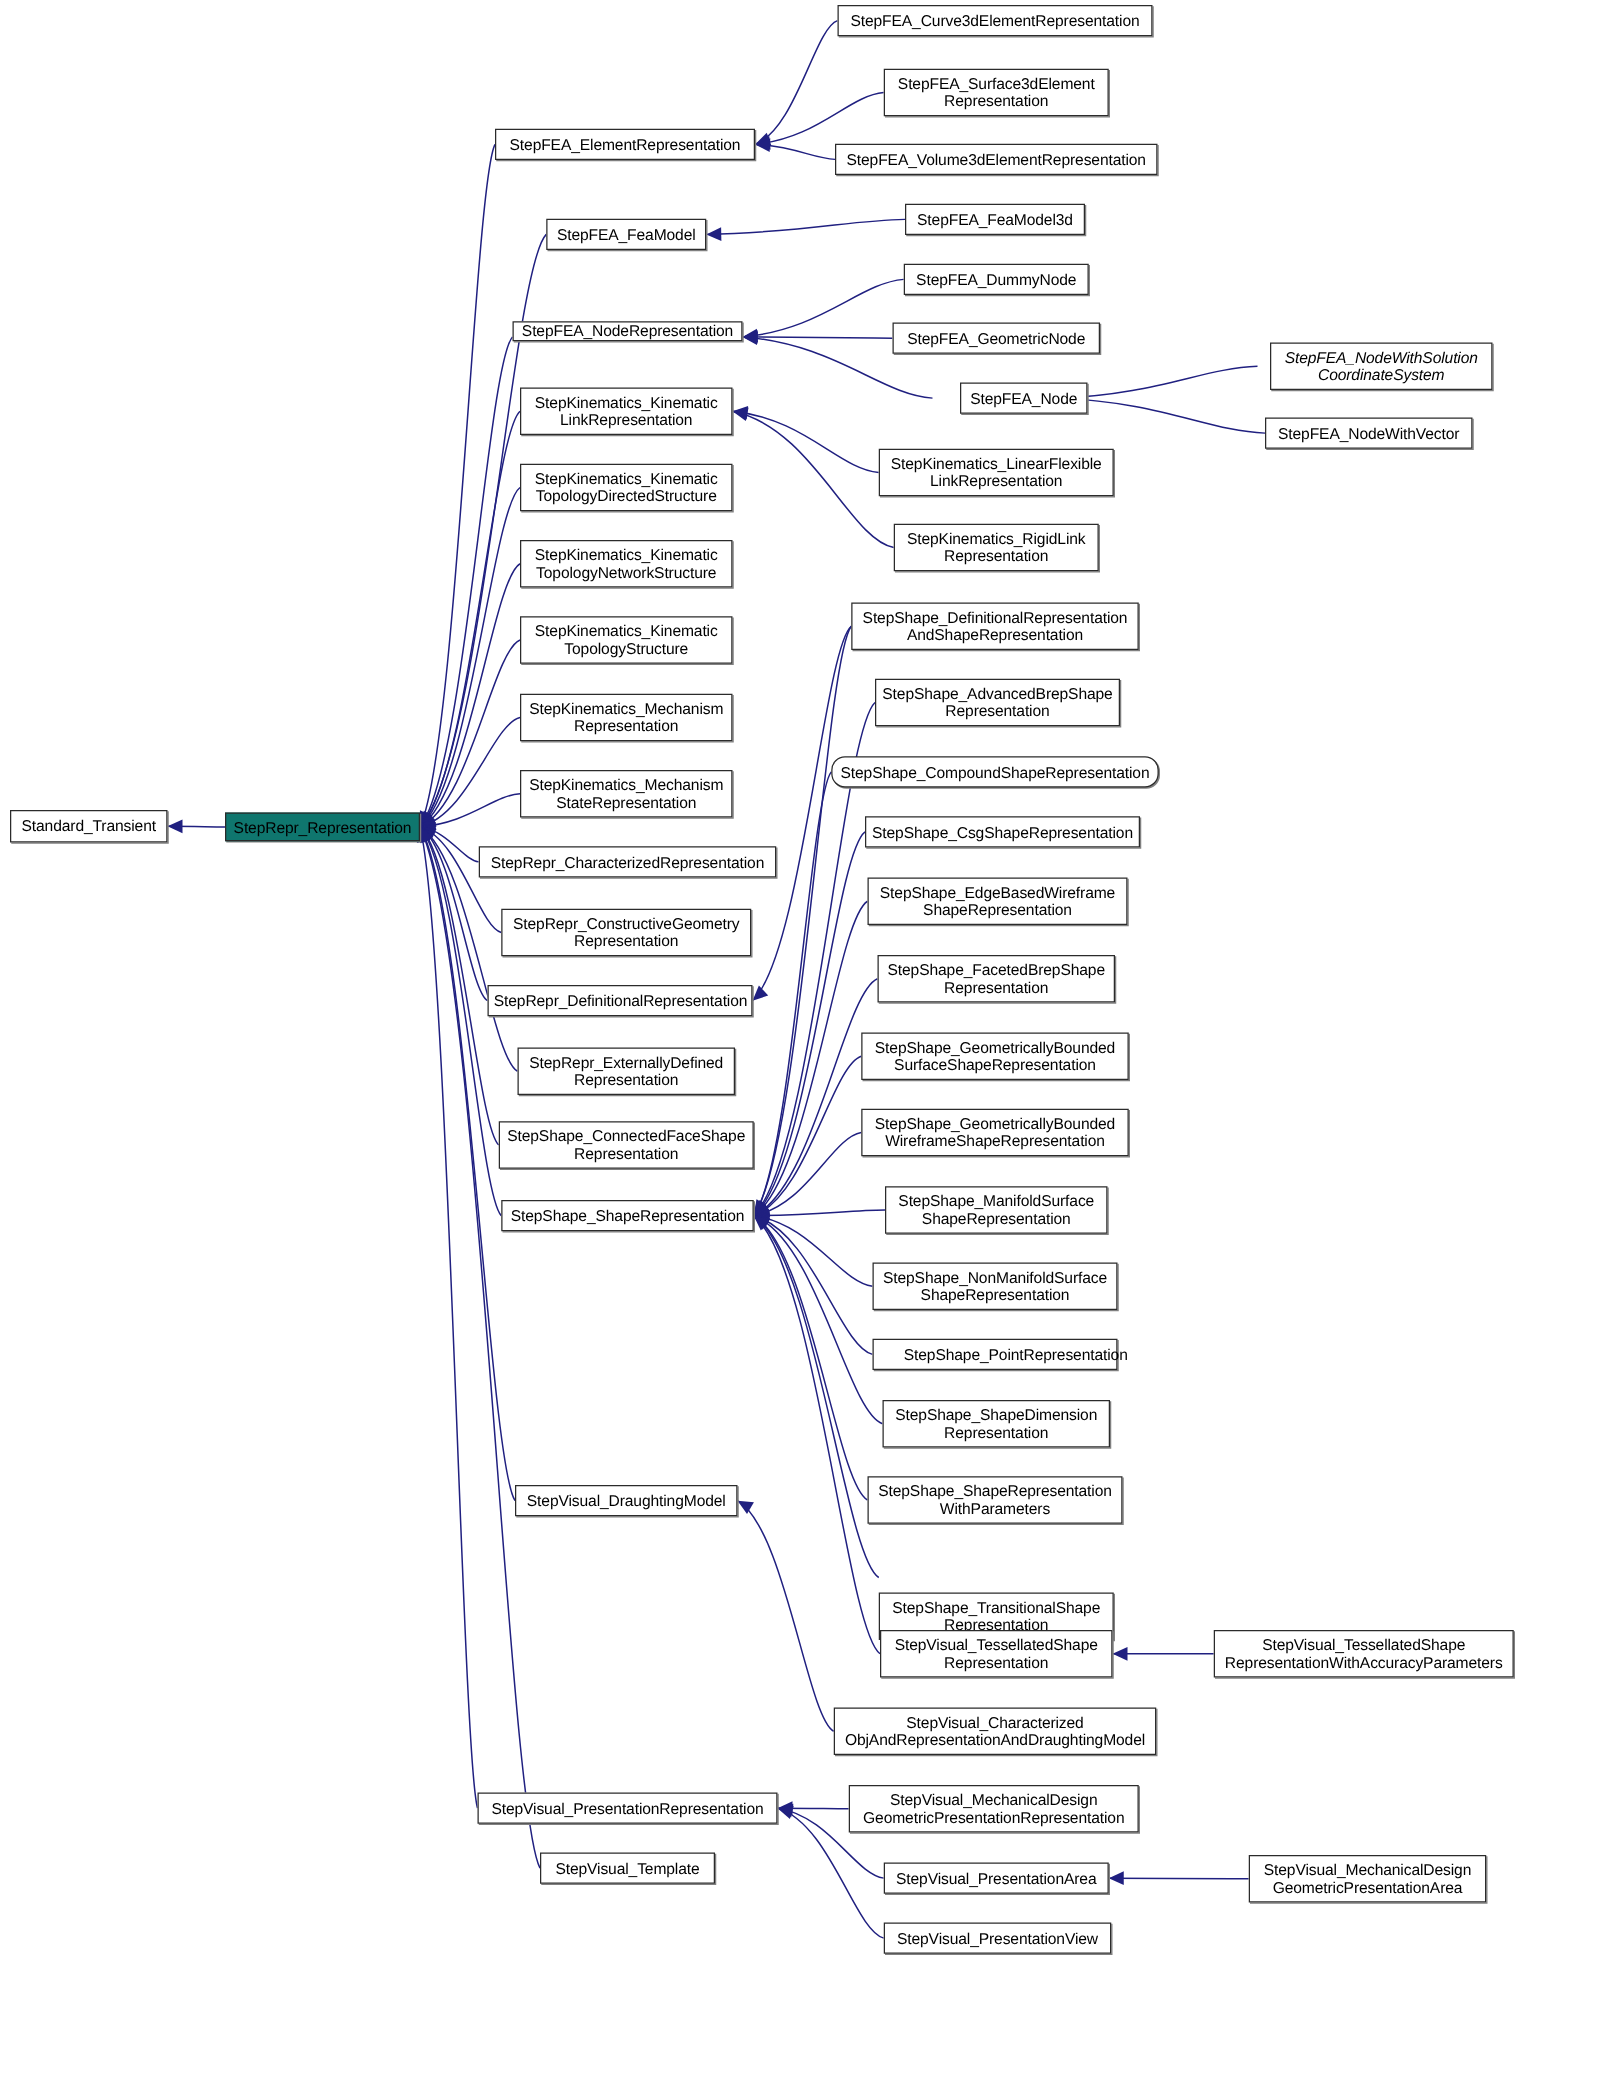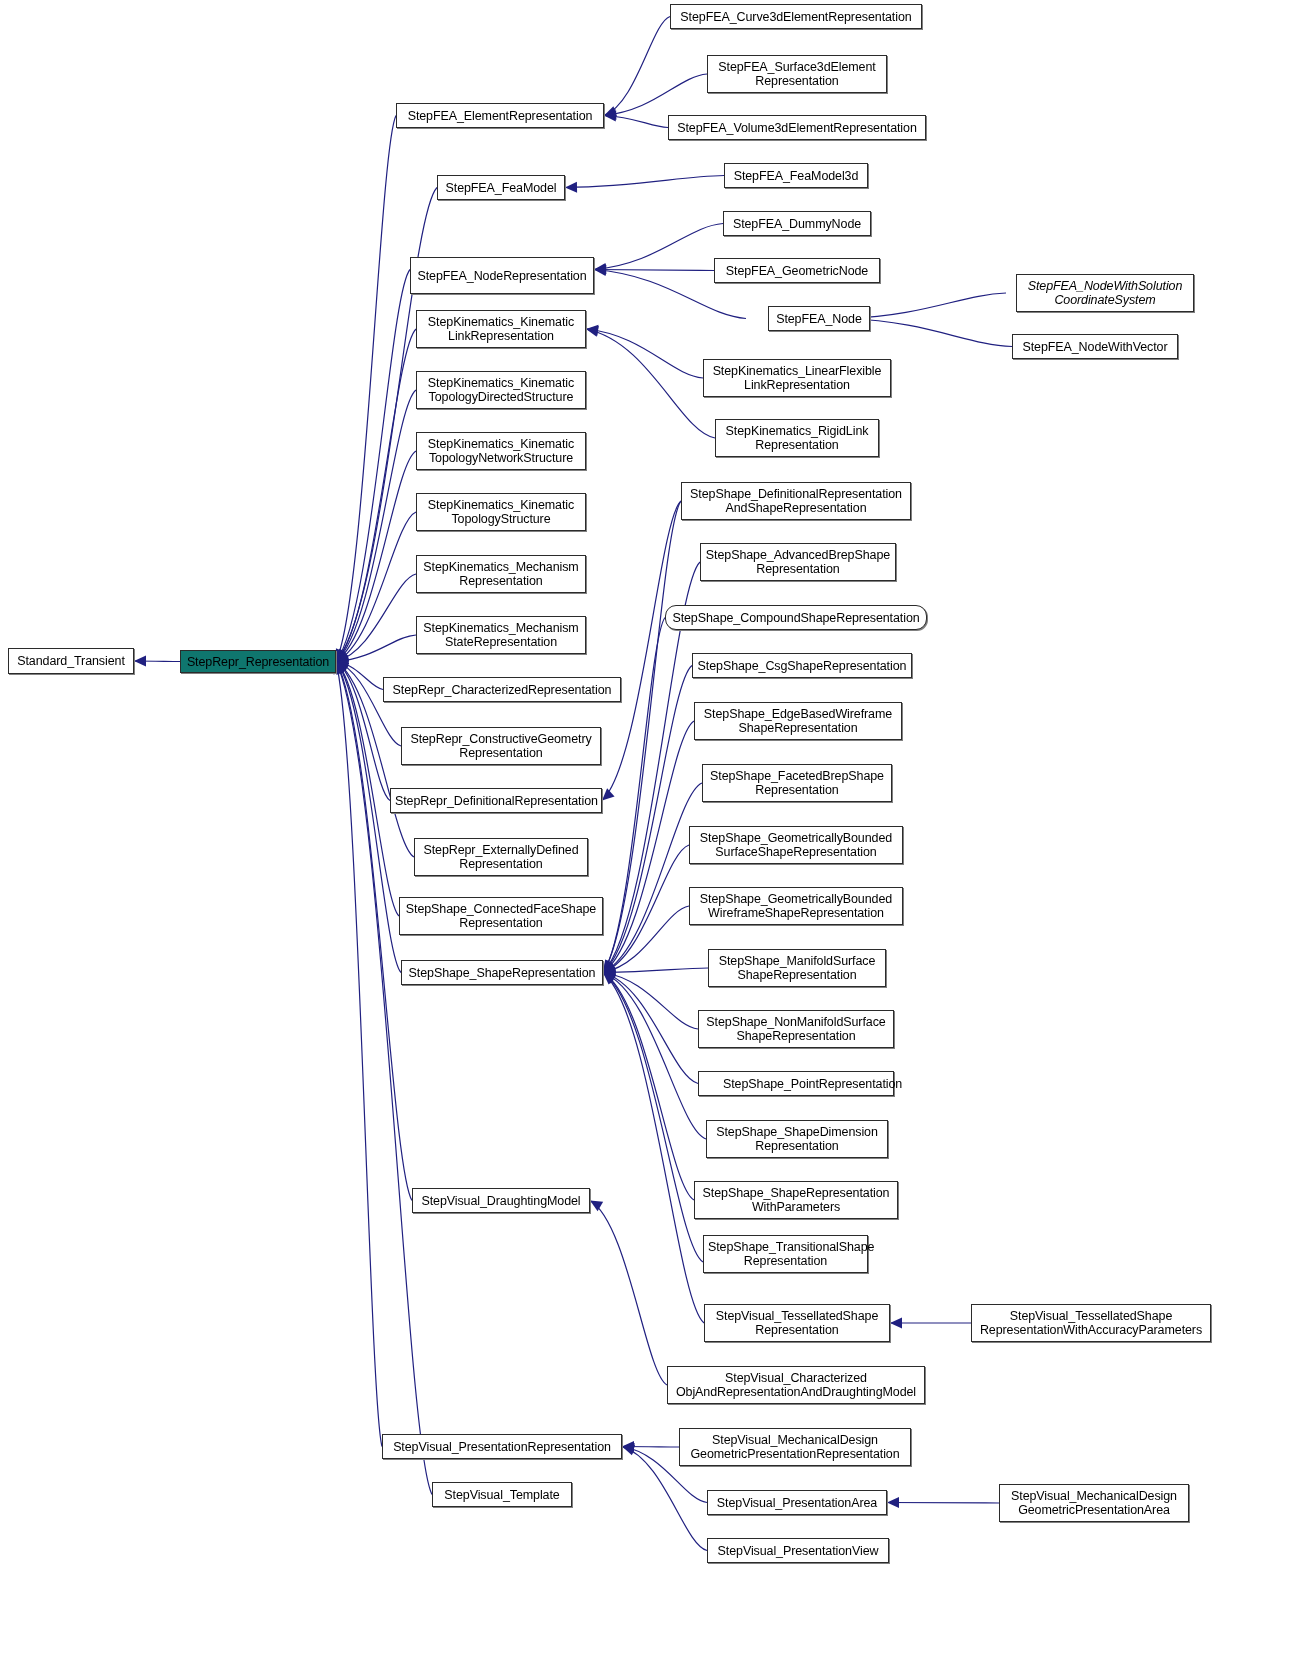--- a/index.html
+++ b/index.html
@@ -139,21 +139,21 @@
   <div id="node-layer">
       <div class="node" style="left: 8px; top: 648px; width: 126px; height: 26px;"><span class="node-label">Standard_Transient</span></div>
       <div class="node root" style="left: 180px; top: 650px; width: 156px; height: 23px;"><span class="node-label">StepRepr_Representation</span></div>
       <div class="node" style="left: 396px; top: 103px; width: 208px; height: 25px;"><span class="node-label">StepFEA_ElementRepresentation</span></div>
       <div class="node" style="left: 670px; top: 4px; width: 252px; height: 25px;"><span class="node-label">StepFEA_Curve3dElementRepresentation</span></div>
       <div class="node" style="left: 707px; top: 55px; width: 180px; height: 38px;"><span class="node-label">StepFEA_Surface3dElement
 Representation</span></div>
       <div class="node" style="left: 668px; top: 115px; width: 258px; height: 25px;"><span class="node-label">StepFEA_Volume3dElementRepresentation</span></div>
       <div class="node" style="left: 437px; top: 175px; width: 128px; height: 25px;"><span class="node-label">StepFEA_FeaModel</span></div>
       <div class="node" style="left: 724px; top: 163px; width: 144px; height: 25px;"><span class="node-label">StepFEA_FeaModel3d</span></div>
-      <div class="node" style="left: 410px; top: 257px; width: 184px; height: 37px;"><span class="node-label">StepFEA_NodeRepresentation</span></div>
+      <div class="node" style="left: 410px; top: 257px; width: 184px; height: 16px;"><span class="node-label">StepFEA_NodeRepresentation</span></div>
       <div class="node" style="left: 723px; top: 211px; width: 148px; height: 25px;"><span class="node-label">StepFEA_DummyNode</span></div>
       <div class="node" style="left: 714px; top: 258px; width: 166px; height: 25px;"><span class="node-label">StepFEA_GeometricNode</span></div>
       <div class="node" style="left: 746px; top: 306px; width: 102px; height: 25px; margin-left: 22px;"><span class="node-label">StepFEA_Node</span></div>
       <div class="node" style="left: 1016px; top: 274px; width: 178px; height: 38px; font-style: italic;"><span class="node-label">StepFEA_NodeWithSolution
 CoordinateSystem</span></div>
       <div class="node" style="left: 1012px; top: 334px; width: 166px; height: 25px;"><span class="node-label">StepFEA_NodeWithVector</span></div>
       <div class="node" style="left: 416px; top: 310px; width: 170px; height: 38px;"><span class="node-label">StepKinematics_Kinematic
 LinkRepresentation</span></div>
       <div class="node" style="left: 703px; top: 359px; width: 188px; height: 38px;"><span class="node-label">StepKinematics_LinearFlexible
 LinkRepresentation</span></div>
@@ -194,21 +194,21 @@
 WireframeShapeRepresentation</span></div>
       <div class="node" style="left: 708px; top: 949px; width: 178px; height: 38px;"><span class="node-label">StepShape_ManifoldSurface
 ShapeRepresentation</span></div>
       <div class="node" style="left: 698px; top: 1010px; width: 196px; height: 38px;"><span class="node-label">StepShape_NonManifoldSurface
 ShapeRepresentation</span></div>
       <div class="node" style="left: 698px; top: 1071px; width: 196px; height: 25px; padding-left: 24px;"><span class="node-label">StepShape_PointRepresentation</span></div>
       <div class="node" style="left: 706px; top: 1120px; width: 182px; height: 38px;"><span class="node-label">StepShape_ShapeDimension
 Representation</span></div>
       <div class="node" style="left: 694px; top: 1181px; width: 204px; height: 38px;"><span class="node-label">StepShape_ShapeRepresentation
 WithParameters</span></div>
-      <div class="node" style="left: 703px; top: 1235px; width: 165px; height: 38px;"><span class="node-label">StepShape_TransitionalShape
+      <div class="node" style="left: 703px; top: 1274px; width: 188px; height: 38px;"><span class="node-label">StepShape_TransitionalShape
 Representation</span></div>
       <div class="node" style="left: 704px; top: 1304px; width: 186px; height: 38px;"><span class="node-label">StepVisual_TessellatedShape
 Representation</span></div>
       <div class="node" style="left: 971px; top: 1304px; width: 240px; height: 38px;"><span class="node-label">StepVisual_TessellatedShape
 RepresentationWithAccuracyParameters</span></div>
       <div class="node" style="left: 667px; top: 1366px; width: 258px; height: 38px;"><span class="node-label">StepVisual_Characterized
 ObjAndRepresentationAndDraughtingModel</span></div>
       <div class="node" style="left: 412px; top: 1188px; width: 178px; height: 25px;"><span class="node-label">StepVisual_DraughtingModel</span></div>
       <div class="node" style="left: 382px; top: 1434px; width: 240px; height: 25px;"><span class="node-label">StepVisual_PresentationRepresentation</span></div>
       <div class="node" style="left: 679px; top: 1428px; width: 232px; height: 38px;"><span class="node-label">StepVisual_MechanicalDesign

